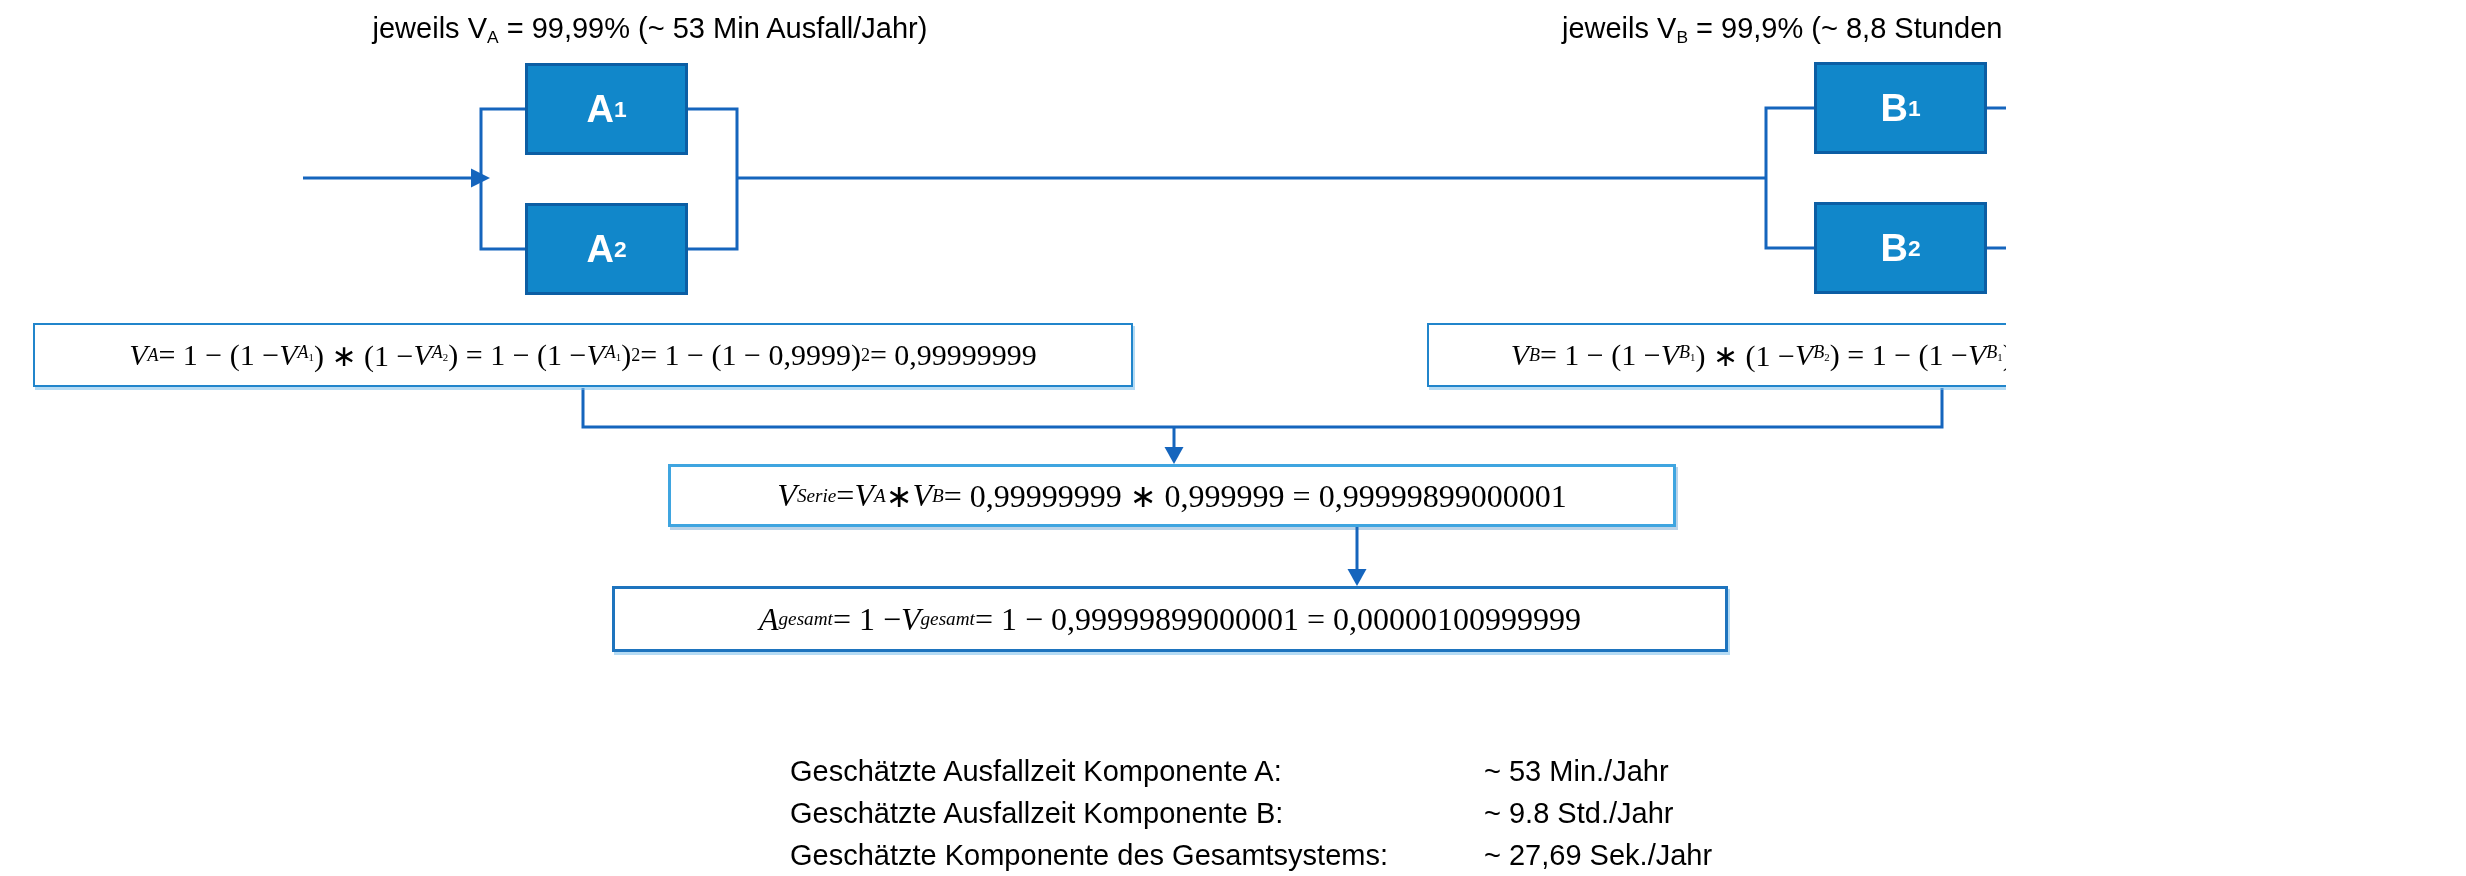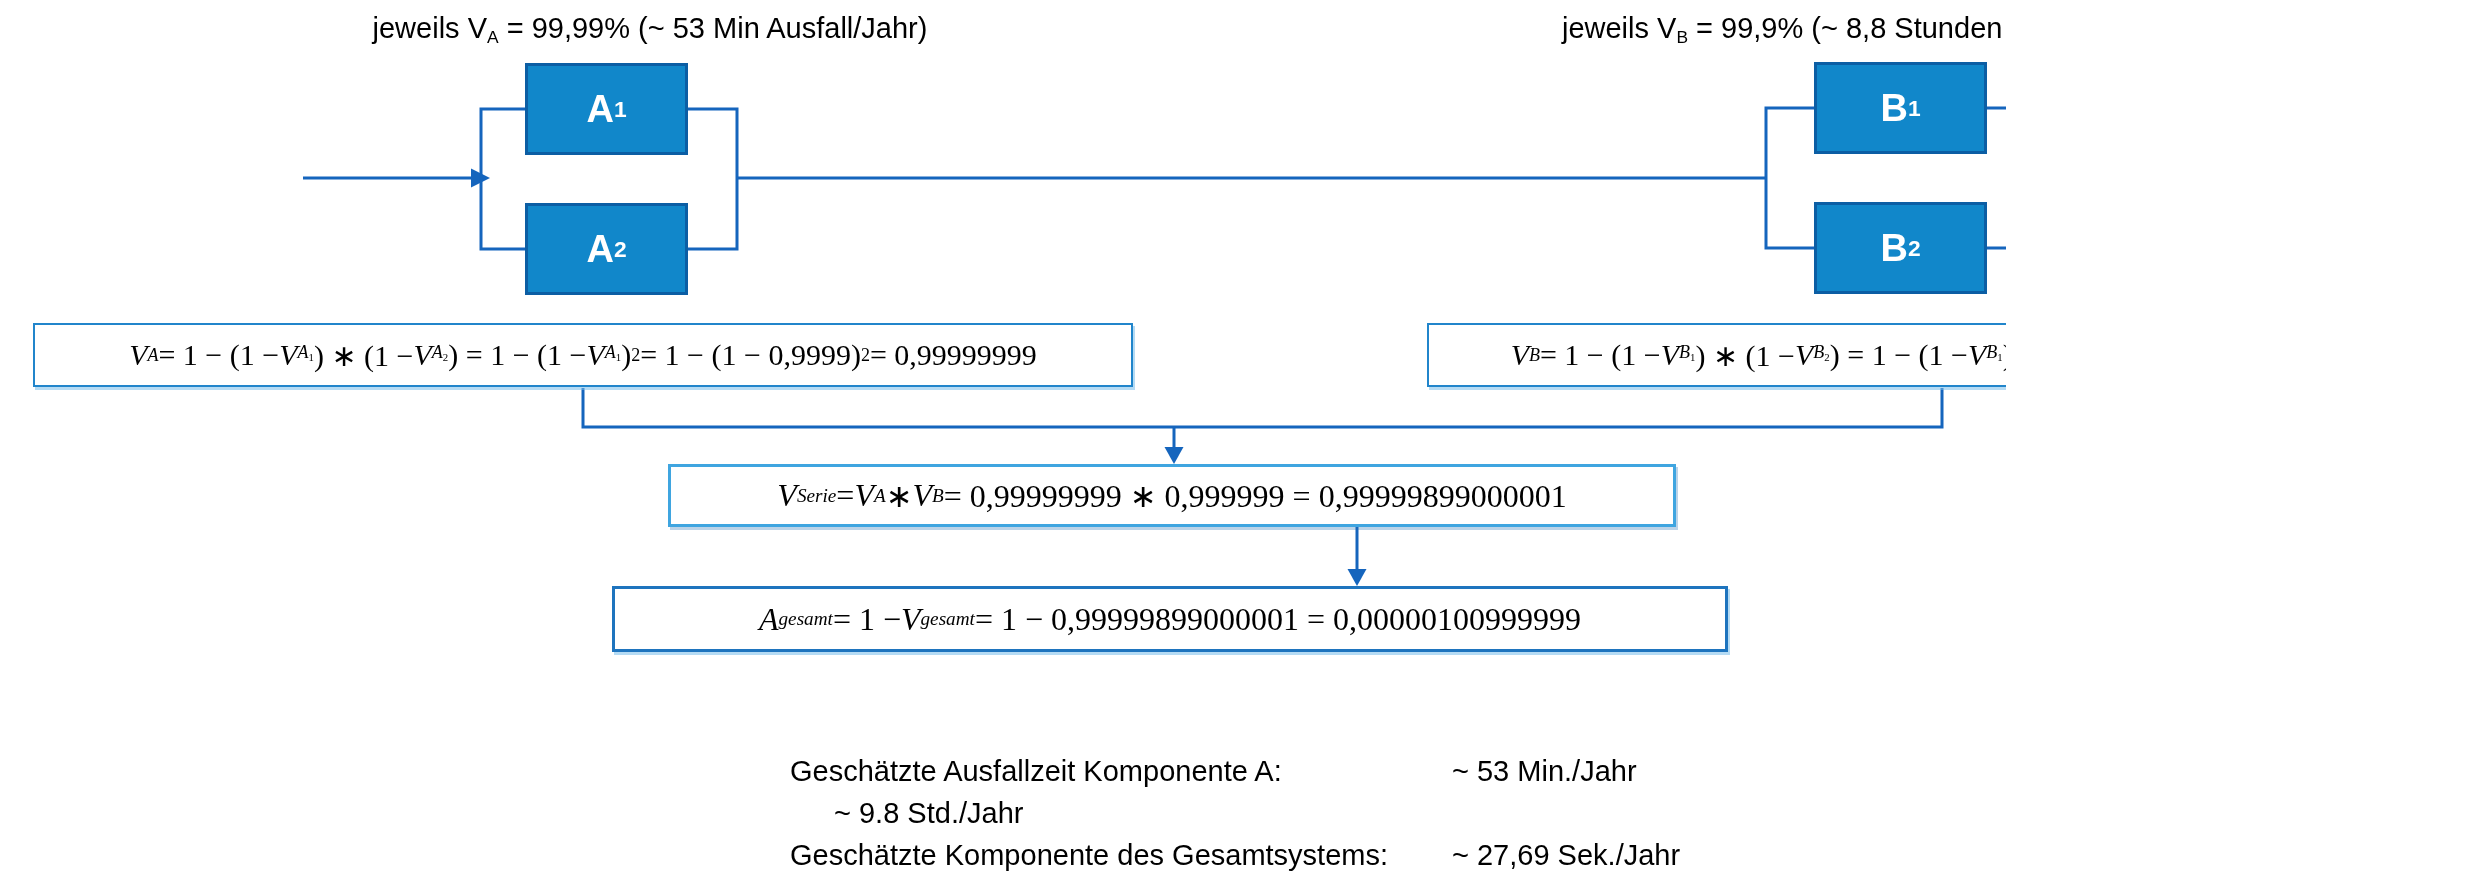--- a/index.html
+++ b/index.html
@@ -20,21 +20,21 @@
         justify-content:center;font-family:"Liberation Serif",serif;font-size:30px;white-space:nowrap;}
   .fbox i{font-style:italic;}
   .fbox.side{border:2px solid #2185CB;box-shadow:2px 3px 0 rgba(120,190,235,.55);}
   .fbox.serie{border:3px solid #3FA5E0;font-size:32px;box-shadow:2px 3px 0 rgba(30,110,180,.30);}
   .fbox.gesamt{border:3px solid #1E74BE;font-size:32px;box-shadow:2px 3px 0 rgba(120,190,235,.55);}
 
   sub{font-size:.6em;line-height:0;vertical-align:-0.28em;}
   sup{font-size:.6em;line-height:0;vertical-align:.55em;}
 
   .summary{position:absolute;font-size:29px;}
-  .srow{height:42px;white-space:nowrap;display:flex;align-items:center;}
+  .srow{height:42px;white-space:nowrap;display:flex;align-items:center;gap:32px;}
   .slabel{display:inline-block;min-width:618px;}
   .svalue{display:inline-block;margin-left:44px;}
 </style>
 </head>
 <body>
 
 <div class="canvas">
 
   <svg class="wires" width="2466" height="876" viewBox="0 0 2466 876">
     <line x1="303" y1="178" x2="474" y2="178"></line>
@@ -77,20 +77,21 @@
   <div class="fbox side" style="left:1427px;top:323px;width:1030px;height:64px;"><i>V</i><sub><i>B</i></sub> = 1 − (1 − <i>V</i><sub><i>B</i><sub>1</sub></sub>) ∗ (1 − <i>V</i><sub><i>B</i><sub>2</sub></sub>) = 1 − (1 − <i>V</i><sub><i>B</i><sub>1</sub></sub>)<sup>2</sup> = 1 − (1 − 0,999)<sup>2</sup> = 0,999999</div>
   <div class="fbox serie" style="left:668px;top:464px;width:1008px;height:63px;"><i>V</i><sub><i>Serie</i></sub> = <i>V</i><sub><i>A</i></sub> ∗ <i>V</i><sub><i>B</i></sub> = 0,99999999 ∗ 0,999999 = 0,99999899000001</div>
   <div class="fbox gesamt" style="left:612px;top:586px;width:1116px;height:66px;"><i>A</i><sub><i>gesamt</i></sub> = 1 − <i>V</i><sub><i>gesamt</i></sub> = 1 − 0,99999899000001 = 0,00000100999999</div>
 
   <div class="summary" style="left:790px;top:750px;">
     <div class="srow">
       <span class="slabel">Geschätzte Ausfallzeit Komponente A:</span>
       <span class="svalue">~ 53 Min./Jahr</span>
     </div>
     <div class="srow">
+      <span class="slabel">Geschätzte Ausfallzeit Komponente B:</span>
       <span class="svalue">~ 9.8 Std./Jahr</span>
     </div>
     <div class="srow">
       <span class="slabel">Geschätzte Komponente des Gesamtsystems:</span>
       <span class="svalue">~ 27,69 Sek./Jahr</span>
     </div>
   </div>
 
 </div>
 

